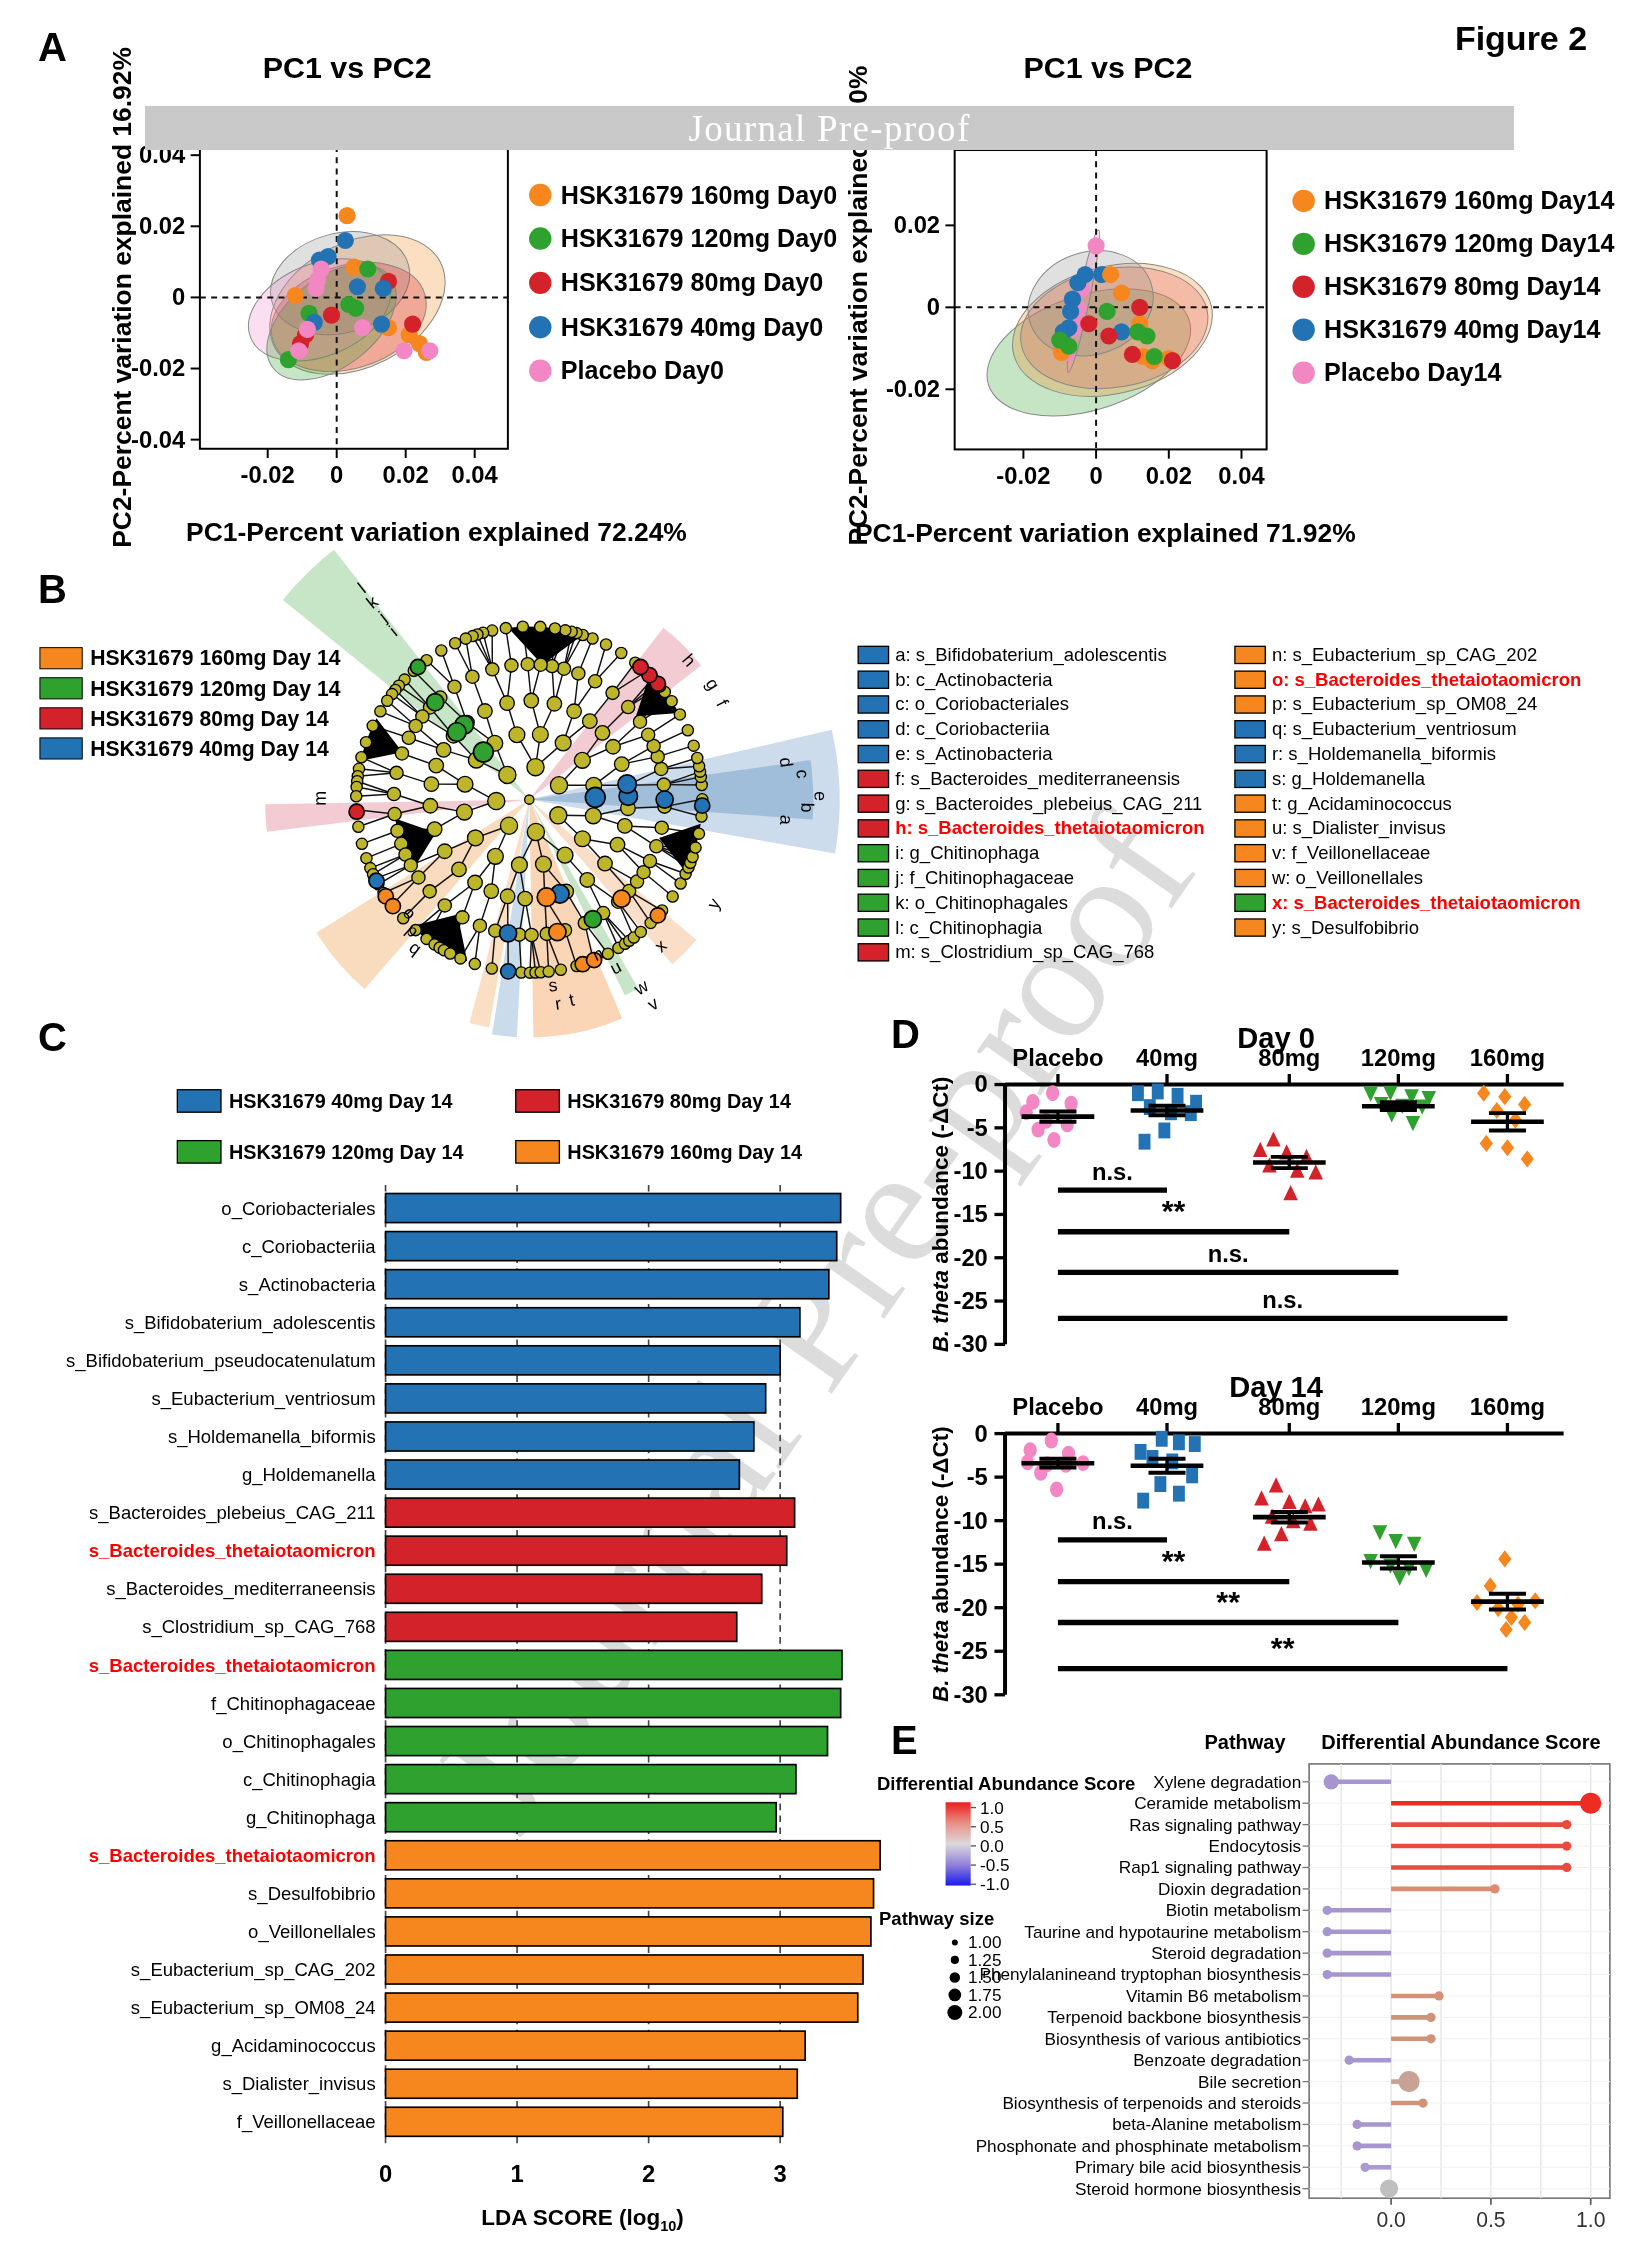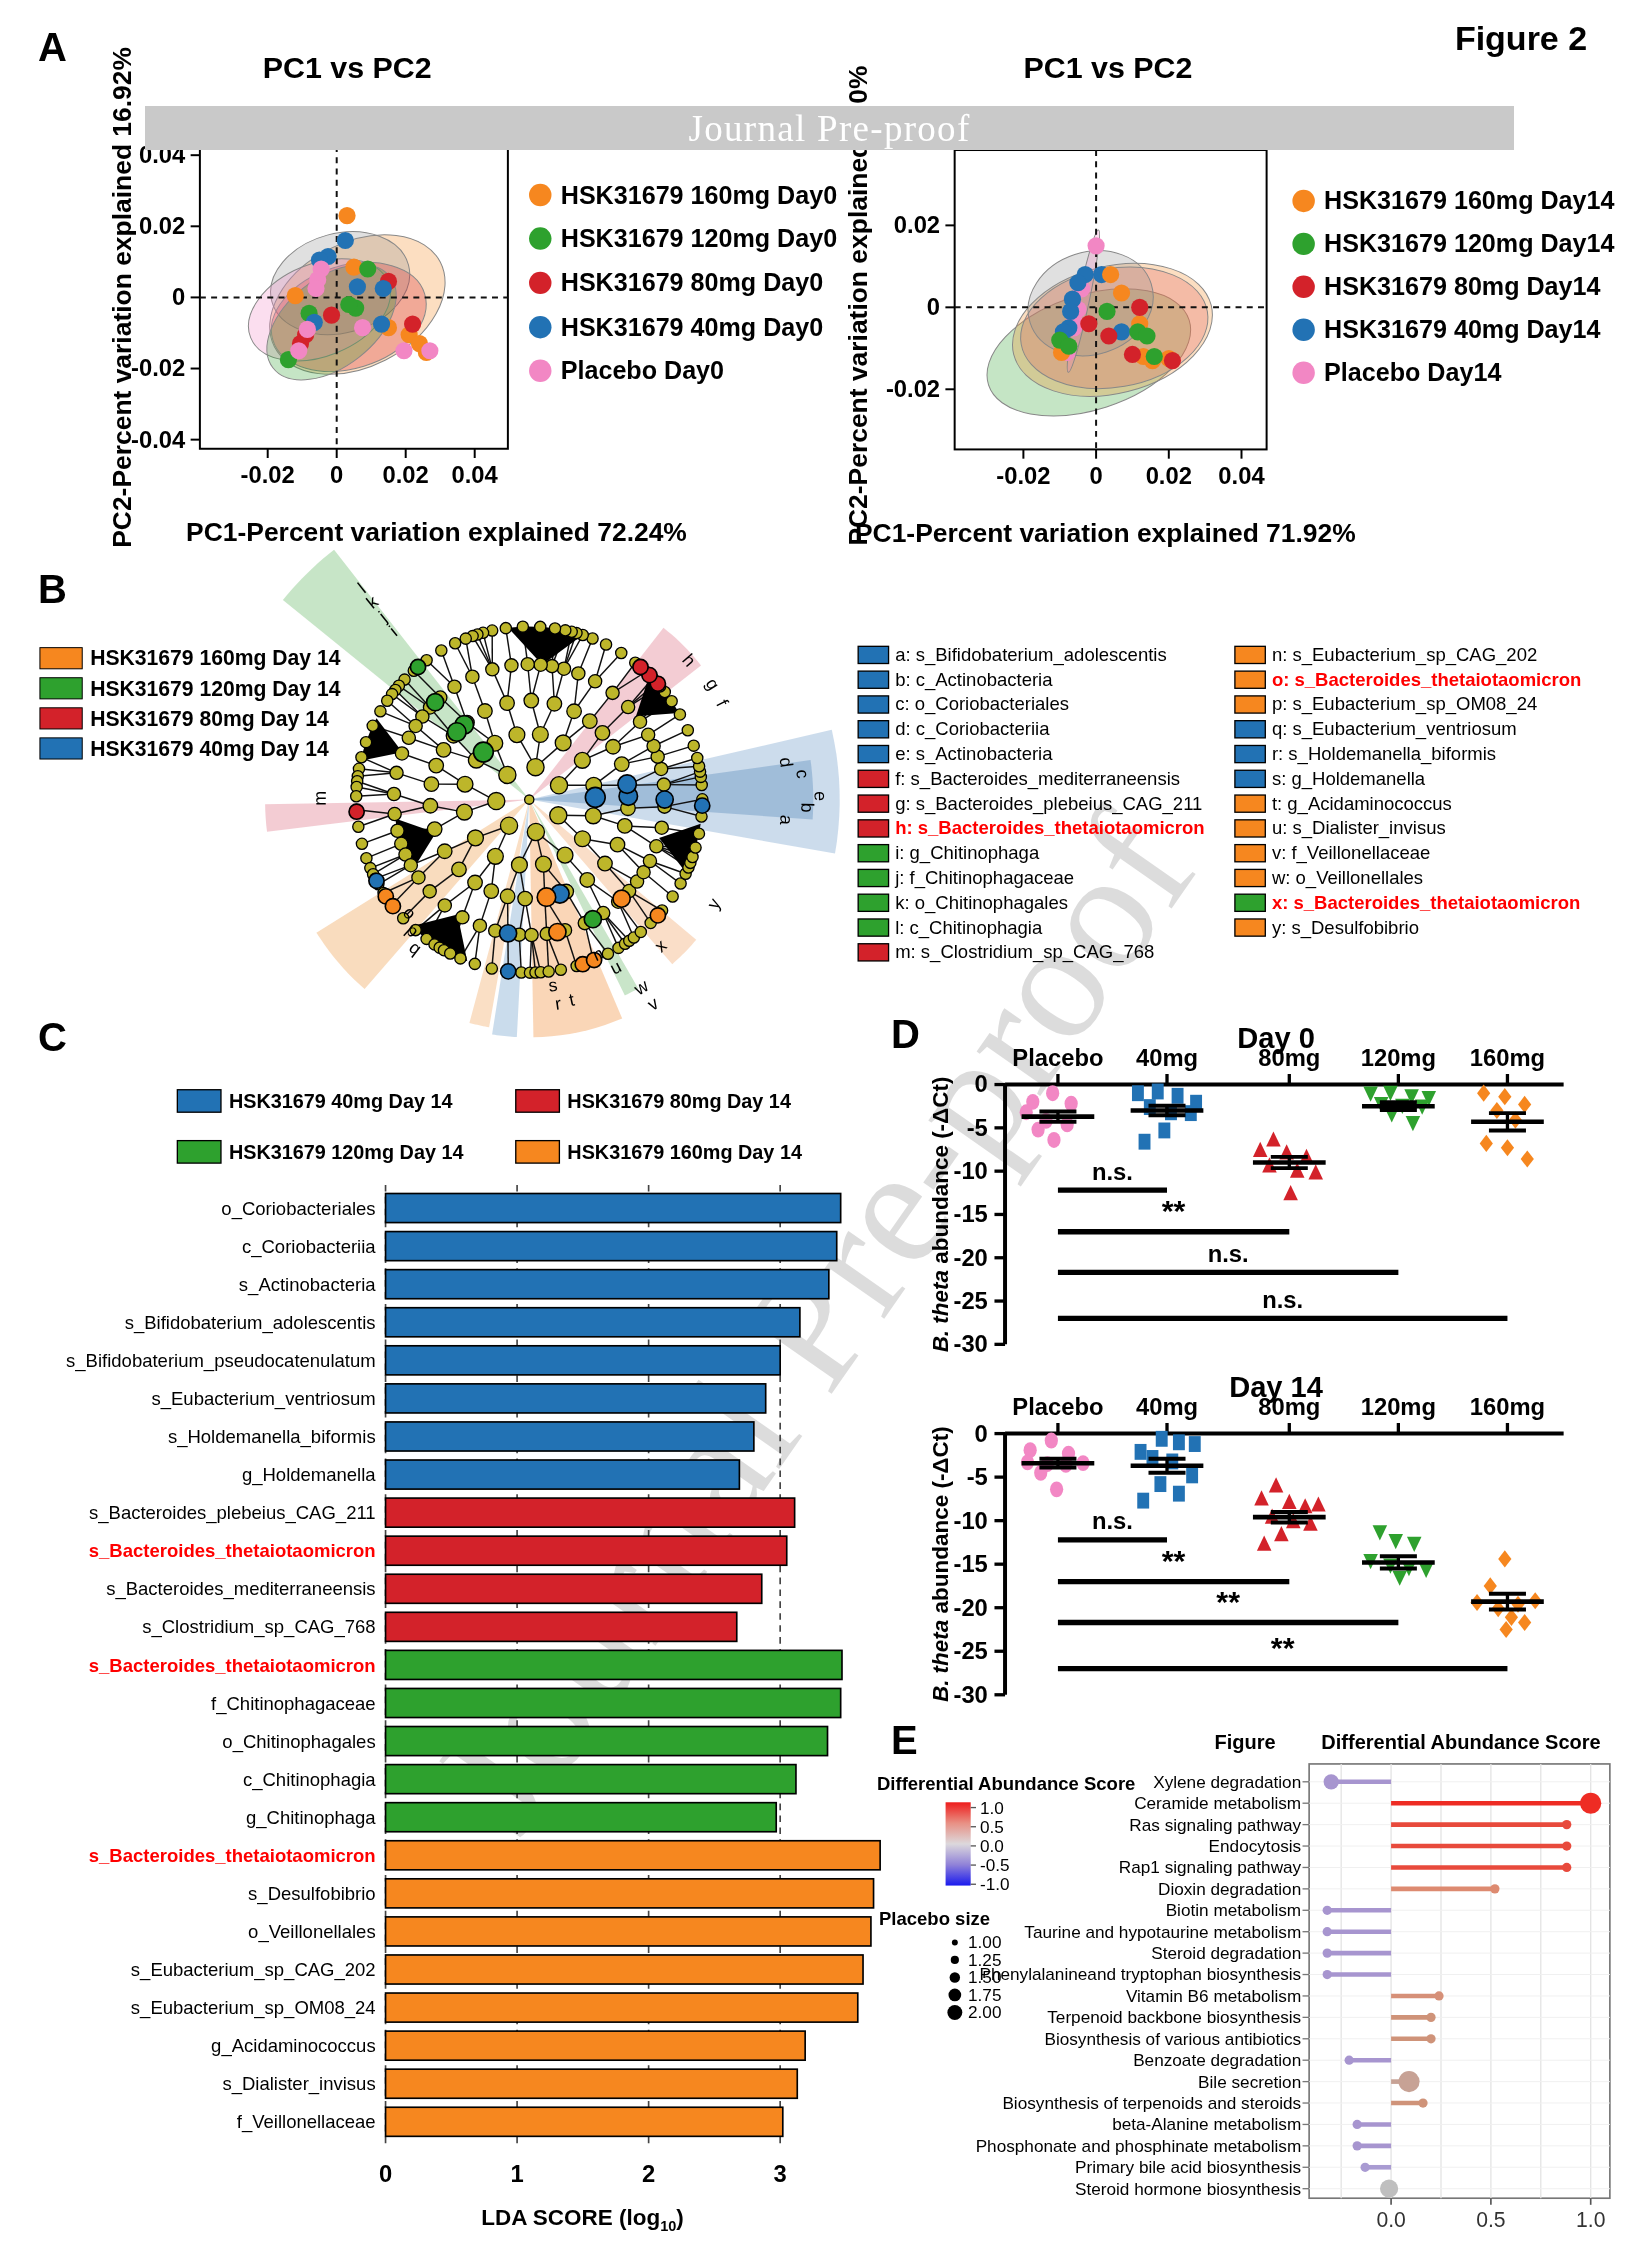--- a/index.html
+++ b/index.html
@@ -21,24 +21,24 @@
 <div class="banner">
     <span>Journal Pre-proof</span>
   </div>
 
 <div class="panel-letter" style="left:38px;top:25px;">A</div>
 <div class="panel-letter" style="left:38px;top:567px;">B</div>
 <div class="panel-letter" style="left:38px;top:1015px;">C</div>
 <div class="panel-letter" style="left:891px;top:1012px;">D</div>
 <div class="panel-letter" style="left:891px;top:1718px;">E</div>
 
-<div class="hdrE" style="left:1184px;top:1731px;width:122px;">Figure</div>
+<div class="hdrE" style="left:1184px;top:1731px;width:122px;">Pathway</div>
 <div class="hdrE" style="left:1319px;top:1731px;width:284px;">Differential Abundance Score</div>
 <div class="sideE-title" style="left:877px;top:1773px;width:278px;">Differential Abundance Score</div>
-<div class="sideE-title" style="left:879px;top:1908px;">Placebo size</div>
+<div class="sideE-title" style="left:879px;top:1908px;">Pathway size</div>
 
 <svg id="svgA" style="left:0;top:0;width:1639px;height:575px;" viewBox="0 0 2479 870">
     <g>
       <text x="525" y="118" font-size="46" font-weight="bold" text-anchor="middle" fill="#000" font-family="&quot;Liberation Sans&quot;,sans-serif" font-style="normal">PC1 vs PC2</text>
       <ellipse cx="540.32" cy="460.76" rx="140.94000000000003" ry="94.14999999999999" fill="#F6871F" fill-opacity="0.28" stroke="#888" stroke-width="1.5" transform="rotate(-27 540.32 460.76)"></ellipse>
       <ellipse cx="514.22" cy="428.48" rx="107.00999999999999" ry="75.32" fill="#909090" fill-opacity="0.28" stroke="#888" stroke-width="1.5" transform="rotate(-15 514.22 428.48)"></ellipse>
       <ellipse cx="527.27" cy="479.59" rx="120.06" ry="78.00999999999999" fill="#D3222A" fill-opacity="0.28" stroke="#888" stroke-width="1.5" transform="rotate(-17 527.27 479.59)"></ellipse>
       <ellipse cx="482.9" cy="468.83" rx="112.23" ry="69.94" fill="#F287C4" fill-opacity="0.28" stroke="#888" stroke-width="1.5" transform="rotate(-22 482.9 468.83)"></ellipse>
       <ellipse cx="501.17" cy="487.65999999999997" rx="112.23" ry="67.25" fill="#2EA12E" fill-opacity="0.28" stroke="#888" stroke-width="1.5" transform="rotate(-38 501.17 487.65999999999997)"></ellipse>
       <rect x="302" y="221" width="466" height="458" fill="none" stroke="#000" stroke-width="3"></rect>

